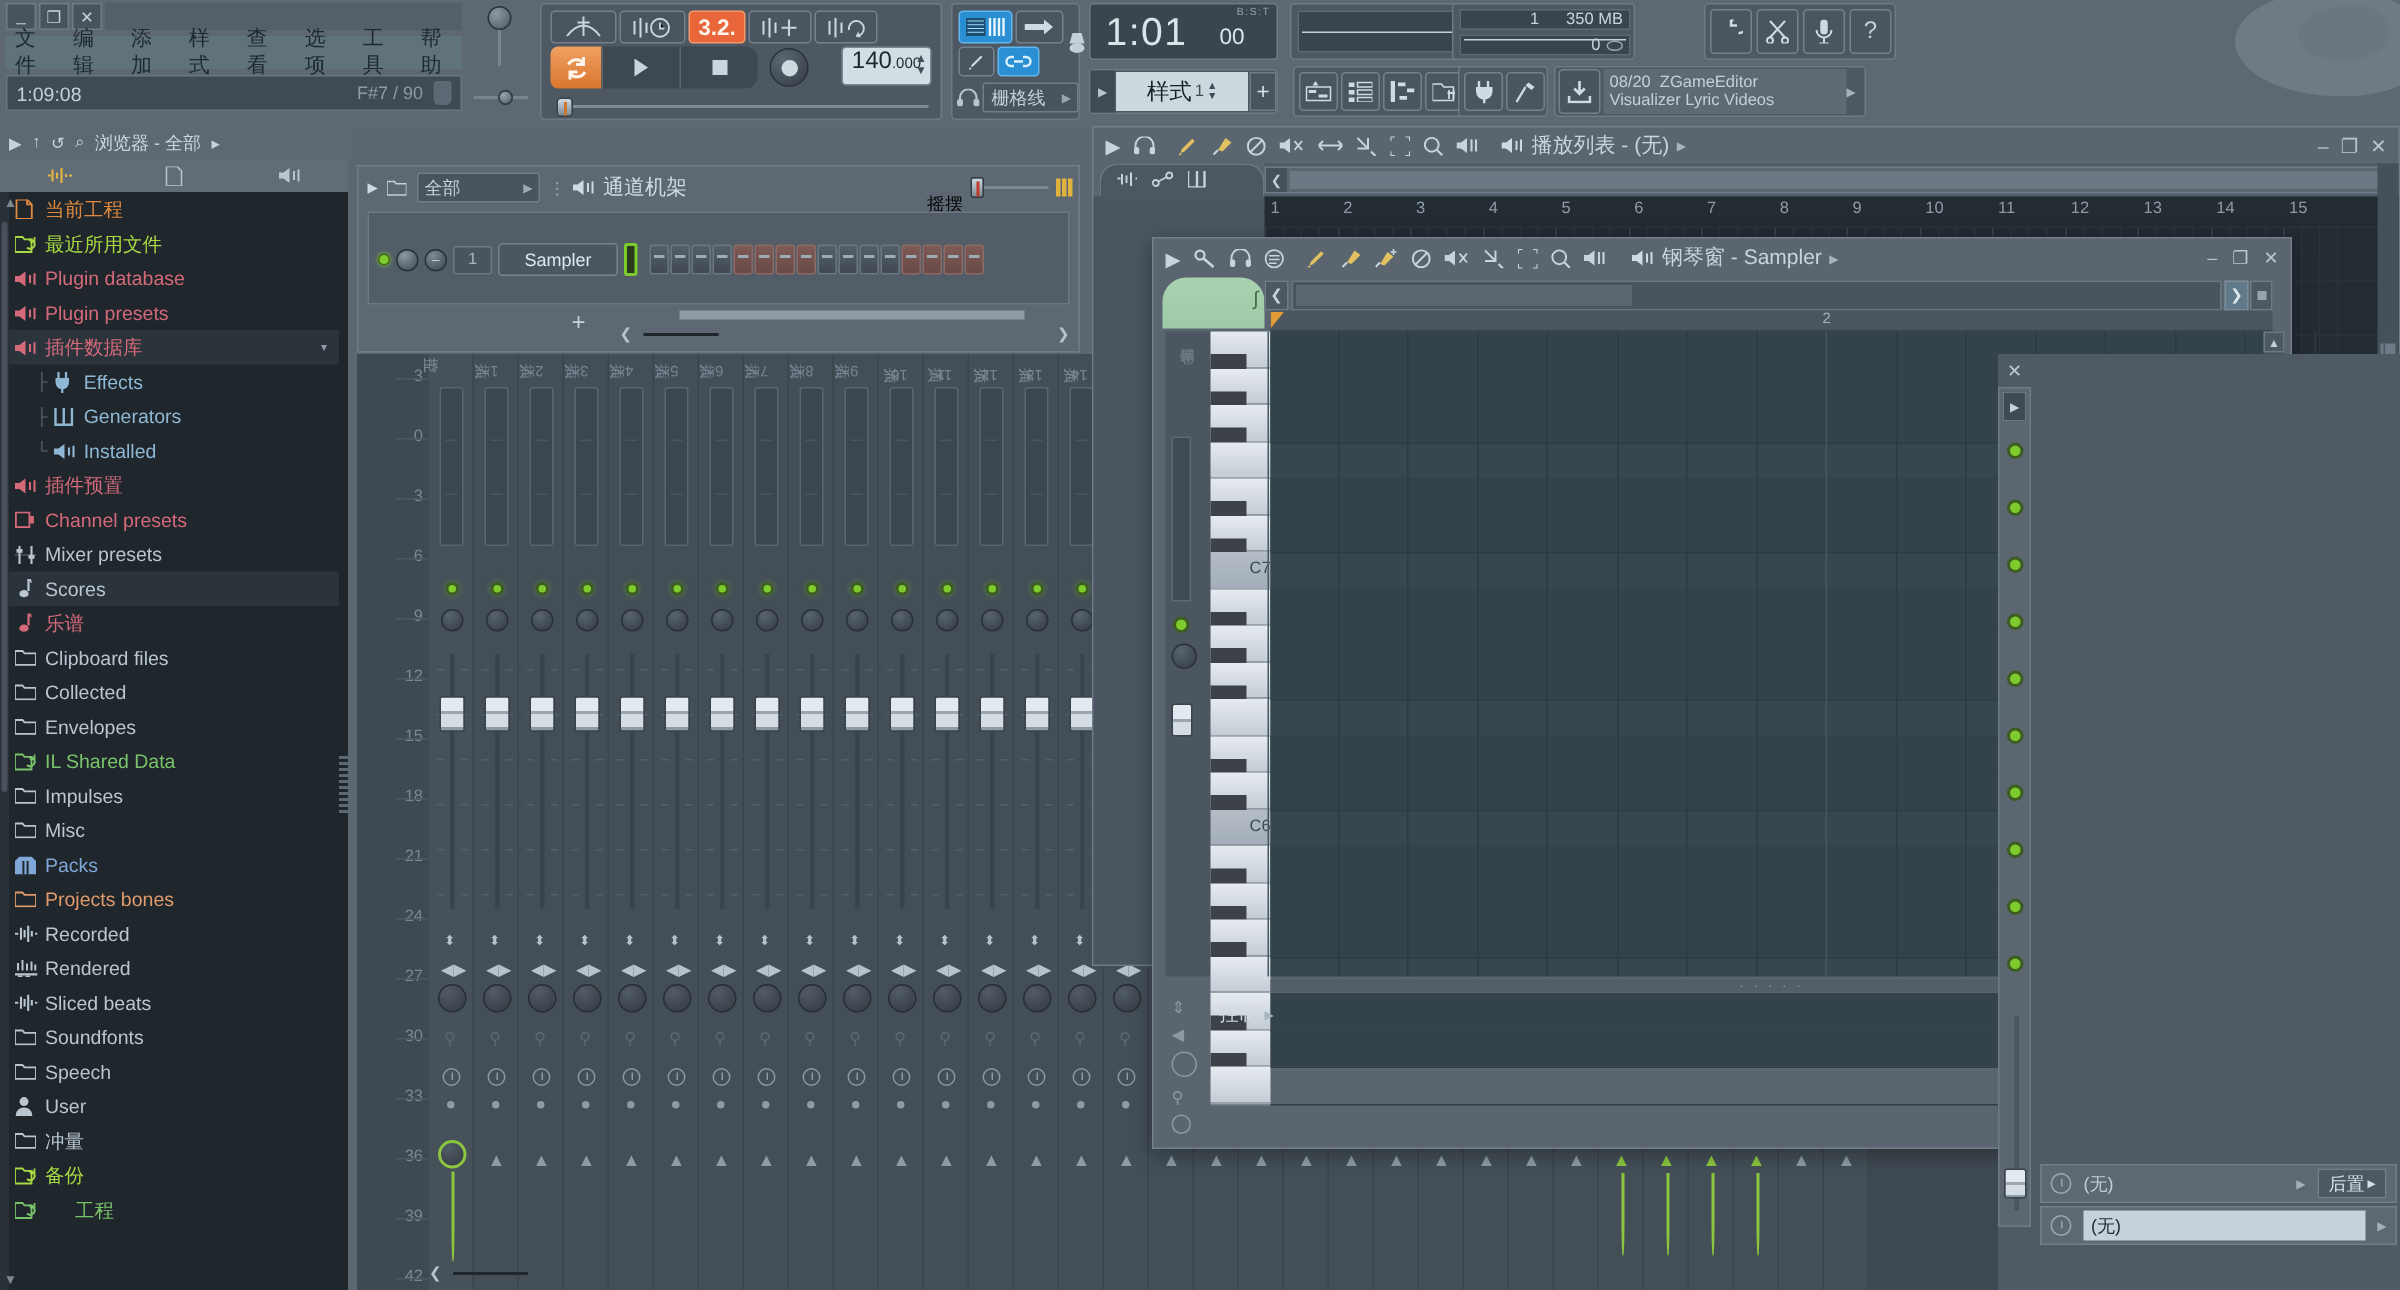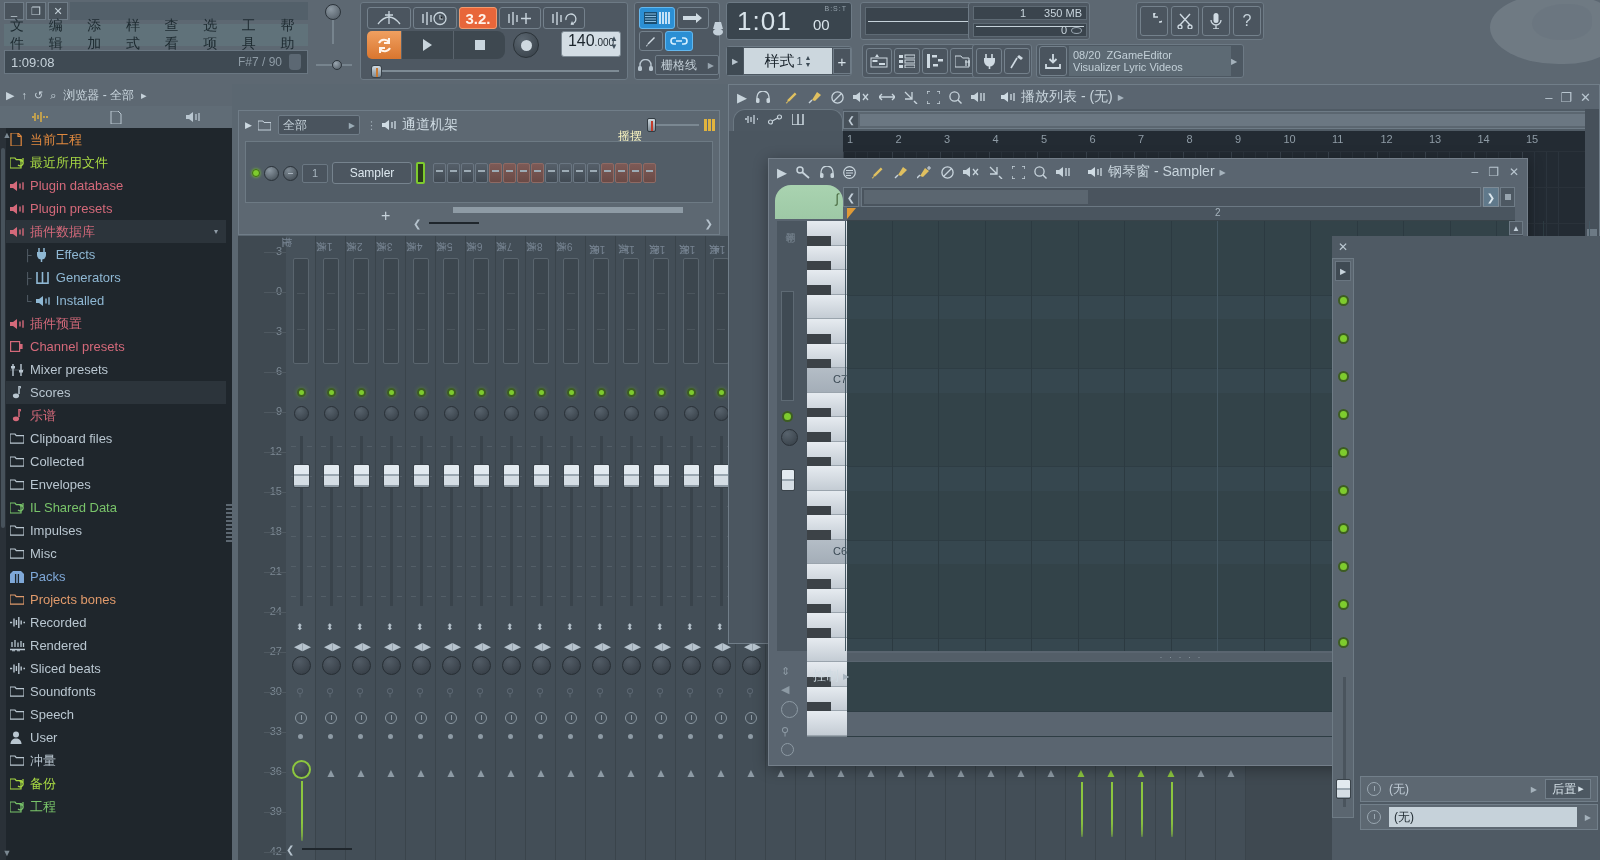--- a/index.html
+++ b/index.html
@@ -163,21 +163,21 @@
   .crhead { position:absolute; left:0; top:0; width:480px; height:28px; display:flex; align-items:center;
             gap:6px; padding-left:6px; }
   .crhead .pbtn { font-size:9px; color:#cdd9e1; }
   .crhead .fold { width:14px; color:#cad6de; }
   .crhead .sel { width:82px; height:20px; background:#4a545e; border:1px solid #707d88; border-radius:2px;
                  display:flex; align-items:center; padding:0 4px; font-size:12px; color:#c6d2da; cursor:pointer;}
   .crhead .sel .a { margin-left:auto; font-size:8px; color:#9bacb6;}
   .crhead .dots { color:#a0adb7; letter-spacing:-1px; font-size:11px;}
   .crhead .ttl { font-size:14px; color:#cfdbe3; display:flex; align-items:center; gap:5px;}
   .crhead .swing { margin-left:auto; display:flex; align-items:center; gap:5px; padding-right:4px;}
-  .crhead .swing .lab { font-size:12px; color:#fef9c3;margin-top:22px; }
+  .crhead .swing .lab { font-size:12px; color:#000000;margin-top:22px; }
   .crhead .swing .sl { position:relative; width:52px; height:14px; }
   .crhead .swing .sl .tr { position:absolute; left:0; top:6px; width:52px; height:2px; background:#7b8892;}
   .crhead .swing .sl .hd { position:absolute; left:0; top:0; width:9px; height:14px; border-radius:2px;
                            background:linear-gradient(#cdd8df,#7d8a94); border:1px solid #333c43; }
   .crhead .swing .sl .hd::after{content:"";position:absolute;left:3px;top:2px;width:2px;height:10px;background:#c23a2a;}
   .crhead .grid3 { display:flex; gap:1px; }
   .crhead .grid3 i { width:3px; height:12px; background:#e0b33e; display:block;}
 
   .crbody { position:absolute; left:6px; top:30px; width:468px; height:62px; background:#525d67;
             border:1px solid #6d7a84; }
@@ -955,21 +955,21 @@
           <span style="color: rgb(168, 217, 67);">备份</span>
         </div>
         <div class="bri">
           <span class="gi">
             <svg width="14" height="12" viewBox="0 0 14 12">
               <path d="M0 1h5l1.3 1.6H11V11H0z" stroke="#79c46a" fill="none" stroke-width="1.2"></path>
               <path d="M9 3a3 3 0 1 1-1 5" stroke="#79c46a" fill="none" stroke-width="1.3"></path>
               <path d="M13 1v3h-3" stroke="#79c46a" fill="none" stroke-width="1.2"></path>
             </svg>
           </span>
-          <span style="color: rgb(121, 196, 106);">工程</span>
+          <span style="color: rgb(121, 196, 106); margin-left: 20px;">工程</span>
         </div>
       </div>
     <div class="brgrip"></div>
   </div>
 
   <div class="crack">
     <div class="crhead">
       <span class="pbtn">▶</span>
       <span class="fold">
         <svg width="13" height="11" viewBox="0 0 13 11">

